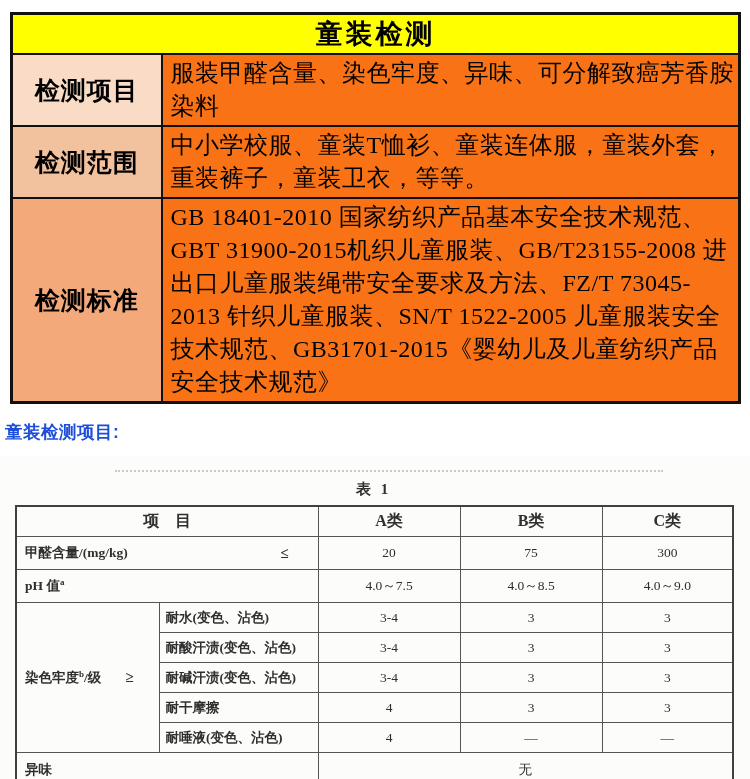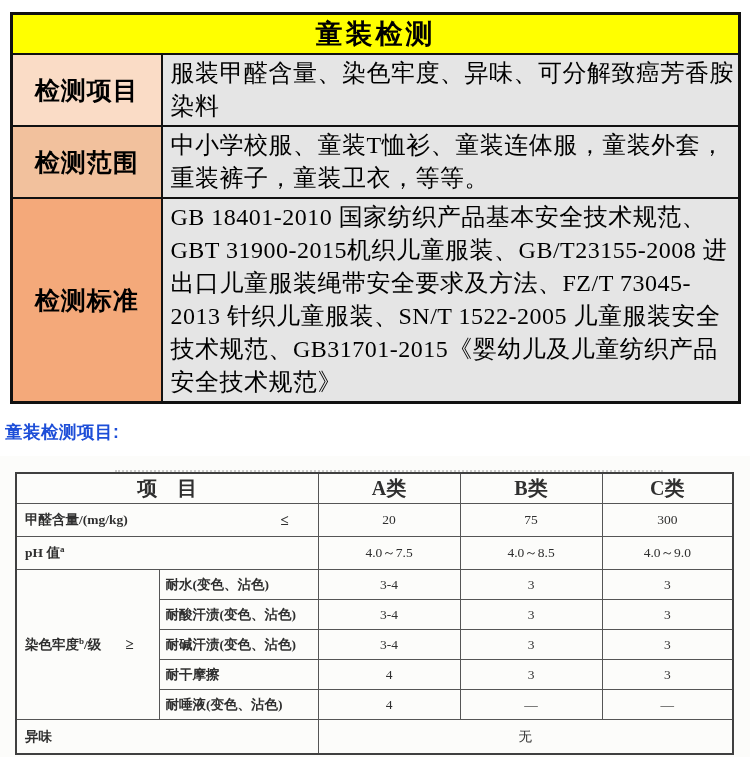--- a/index.html
+++ b/index.html
@@ -15,21 +15,21 @@
   .top-table{border:3px solid #111;}
   .title-cell{
     height:30px;text-align:center;font-weight:bold;font-size:27px;letter-spacing:3px;
   }
   .c-label{width:150px;}
   .label-cell{
     text-align:center;font-weight:bold;font-size:25px;letter-spacing:1px;
   }
   .content-cell{
     font-size:24px;line-height:33px;padding:2px 4px 2px 8px;letter-spacing:0.5px;
-    vertical-align:middle;background:#e5e5e5;
+    vertical-align:middle;background:#f97316;
   }
   .r-items td{height:66px;}
   .r-scope td{height:66px;}
   .r-standards td{height:198px;}
   
   .section-heading{
     margin:16px 0 0 5px;height:22px;
     font-family:"Liberation Sans","DejaVu Sans",sans-serif;
     font-weight:bold;font-size:17.5px;color:#1d4ed8;letter-spacing:0.5px;
   }
@@ -38,21 +38,21 @@
   .dotted-line{height:0;border-top:2px dotted #aeaeae;width:548px;margin-left:115px;opacity:.65;}
   .t1-caption{
     width:717px;margin:8px 0 6px 15px;text-align:center;
     font-size:15px;font-weight:bold;letter-spacing:3px;color:#303030;
   }
   table.t1{
     margin:0 0 0 15px;width:717px;border-collapse:collapse;table-layout:fixed;
     color:#2f2f2f;border:2px solid #404040;
   }
   table.t1 th,table.t1 td{border:1px solid #555;}
-  table.t1 .head th{height:27px;font-size:20px;font-weight:bold;text-align:center;}
+  table.t1 .head th{height:27px;font-size:16px;font-weight:bold;text-align:center;}
   .th-item{white-space:pre;}
   table.t1 .lbl{
     text-align:left;padding-left:8px;font-weight:bold;font-size:13.5px;vertical-align:middle;
   }
   table.t1 .sub{padding-left:6px;}
   table.t1 .val{text-align:center;font-size:13.5px;font-weight:normal;vertical-align:middle;}
   .flexwrap{display:flex;justify-content:space-between;align-items:center;gap:11px;}
   .sym{font-size:15px;padding-right:28px;font-weight:bold;}
   .group .sym{padding-right:24px;}
   table.t1 sup{font-size:9px;line-height:0;}
@@ -84,20 +84,21 @@
     <td class="label-cell" style="background-color: rgb(244, 169, 122);">检测标准</td>
     <td class="content-cell">GB 18401-2010 国家纺织产品基本安全技术规范、GBT 31900-2015机织儿童服装、GB/T23155-2008 进出口儿童服装绳带安全要求及方法、FZ/T 73045-2013 针织儿童服装、SN/T 1522-2005 儿童服装安全技术规范、GB31701-2015《婴幼儿及儿童纺织产品安全技术规范》</td>
   </tr>
 </tbody>
   </table>
 
 <div class="section-heading">童装检测项目:</div>
 
 <div class="scan">
   <div class="dotted-line"></div>
+  <div class="t1-caption">表 1</div>
 
   <table class="t1">
     <colgroup>
       <col style="width:143px">
         <col style="width:159px">
       <col style="width:142px">
         <col style="width:142px">
         <col style="width:131px">
     </colgroup>
     <tbody>

